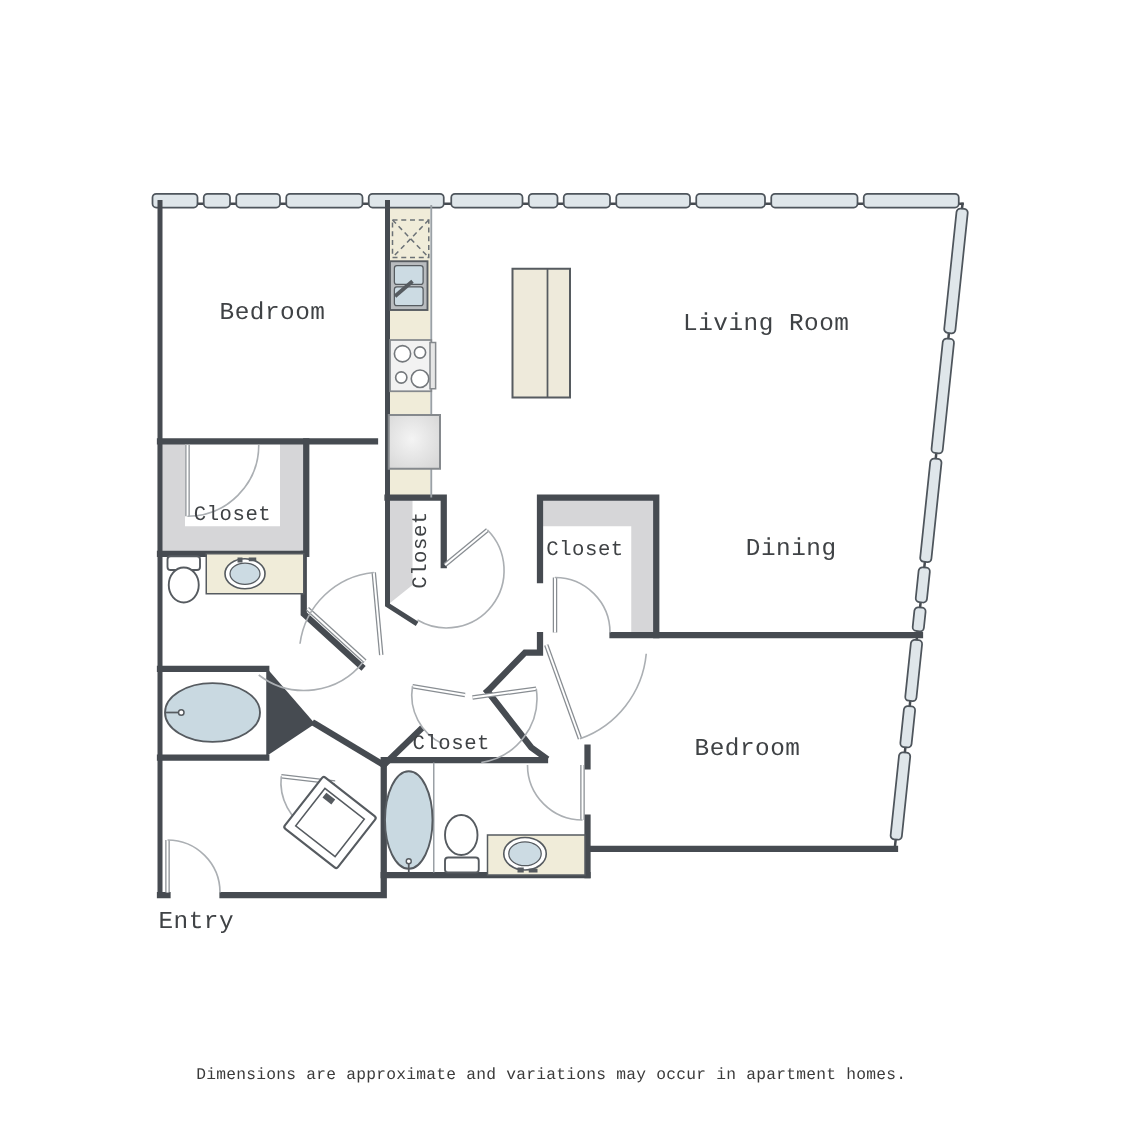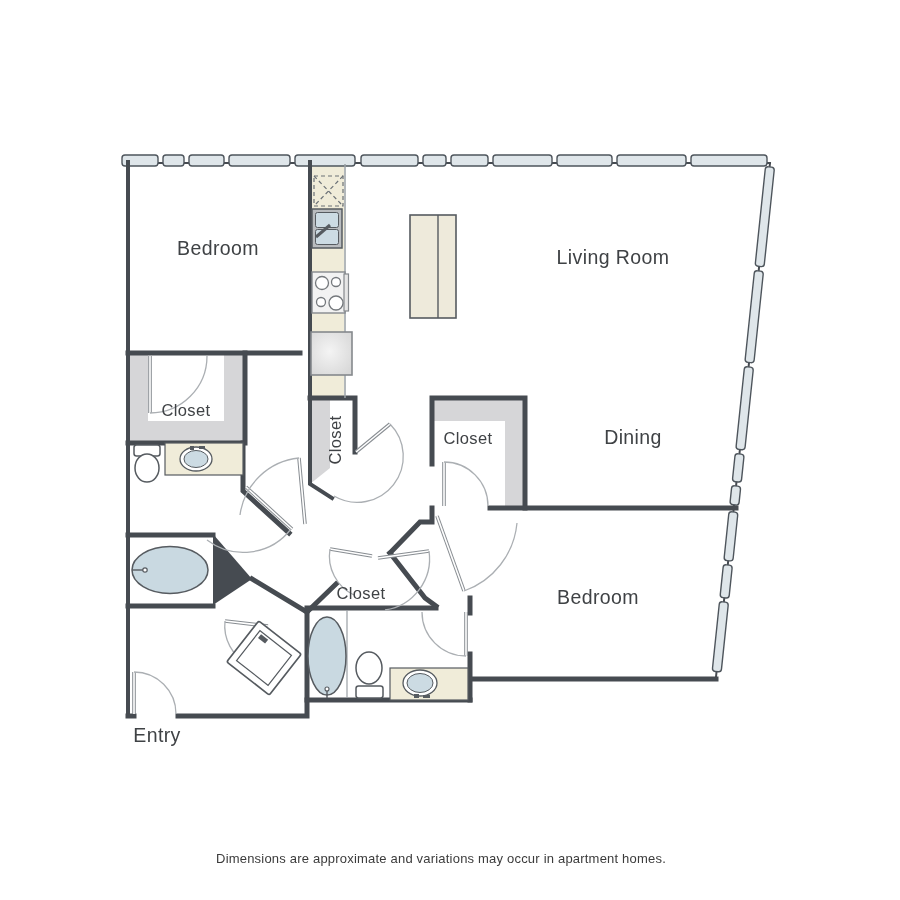--- a/index.html
+++ b/index.html
@@ -1,17 +1,17 @@
 <!DOCTYPE html>
 <html><head>
 <meta charset="utf-8">
 <style>
   html,body{margin:0;padding:0;background:#ffffff;}
   .page{width:900px;height:900px;position:relative;background:#ffffff;overflow:hidden;
-        font-family:Liberation Sans, sans-serif;}
+        font-family:Liberation Mono, monospace;}
   svg{position:absolute;top:0;left:0;}
   text{fill:#3f4245;letter-spacing:.4px;}
   .room-label{font-size:19.5px;}
   .closet-label{font-size:16.5px;}
   .footer-label{font-size:13px;fill:#3b3b3b;letter-spacing:.2px;}
   .wall{stroke:#464b51;fill:none;stroke-linecap:square;}
   .w5{stroke-width:5;} .w4{stroke-width:4;} .w2{stroke-width:2;}
   .win{fill:#dfe6ea;stroke:#4e555c;stroke-width:1.4;}
   .grayfill{fill:#d6d6d8;stroke:none;}
   .beige-thin{fill:#f0ecd9;stroke:#565b60;stroke-width:1.2;}

